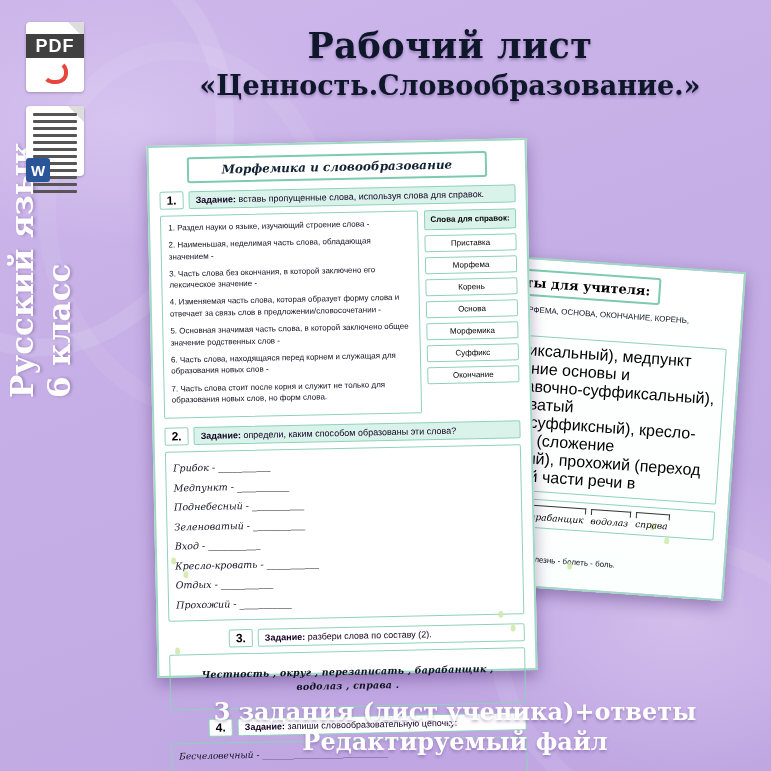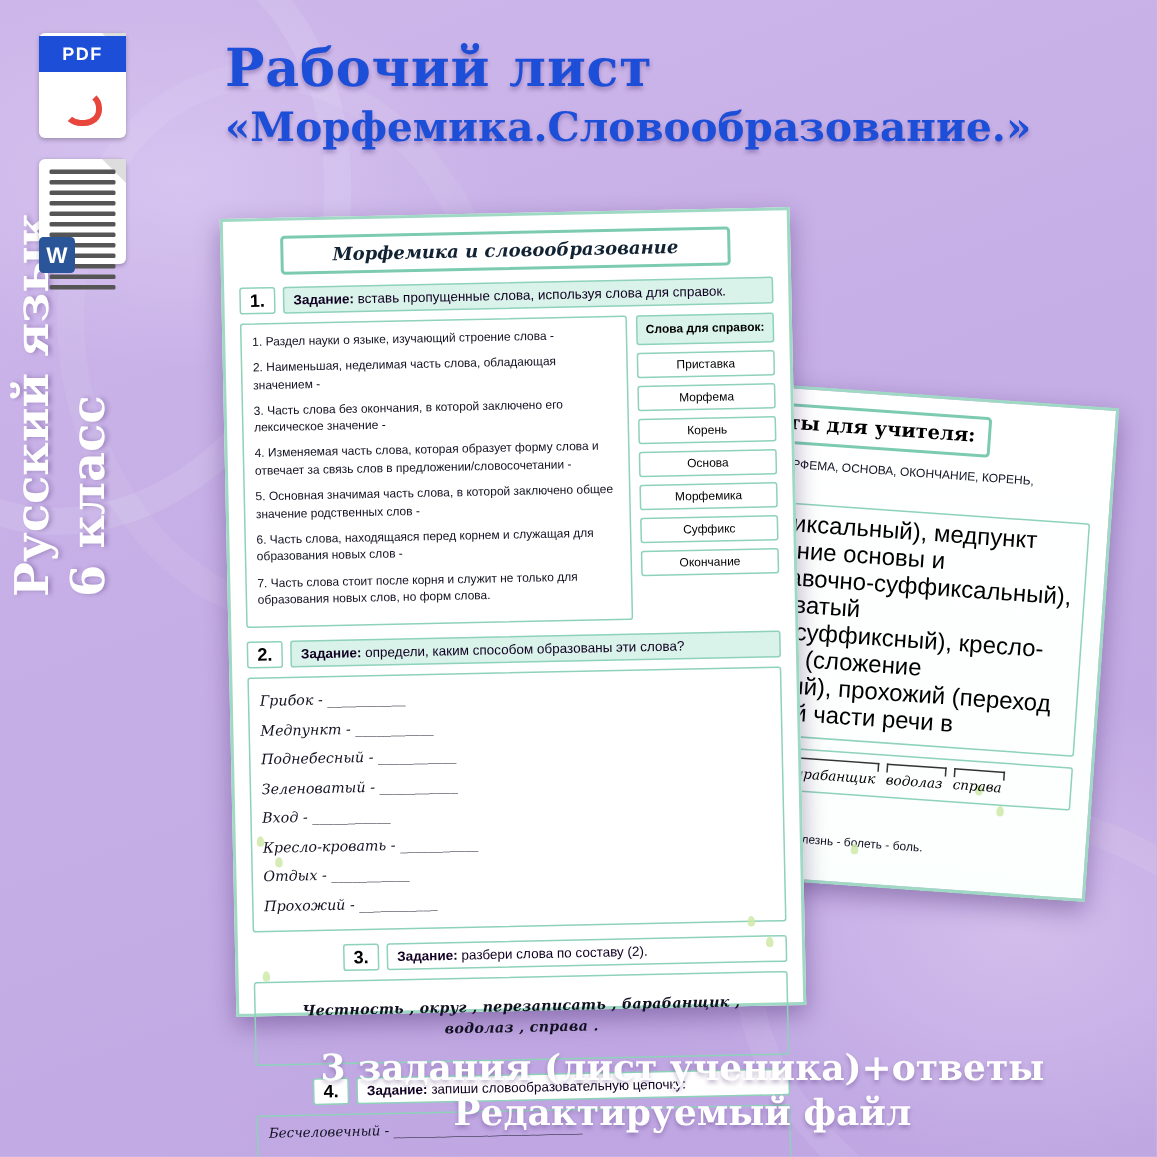--- a/index.html
+++ b/index.html
@@ -22,22 +22,22 @@
   .swirl {
     position:absolute; border-radius:50%;
     border:18px solid rgba(255,255,255,0.10);
   }
   .s1 { width:340px; height:420px; left:-110px; top:-60px; transform:rotate(18deg); }
   .s2 { width:300px; height:380px; left:40px; top:40px; transform:rotate(-12deg); border-color:rgba(255,255,255,0.07);}
   .s3 { width:420px; height:300px; right:-130px; bottom:-70px; transform:rotate(25deg); border-color:rgba(255,255,255,0.08);}
 
   
   .title-wrap {
-    position:absolute; left:150px; top:26px; width:600px; text-align:left;
-    color:#1d4ed8; z-index:6;
+    position:absolute; left:150px; top:26px; width:600px; text-align:center;
+    color:#0f172a; z-index:6;
   }
   .title-1 {
     font-family:"DejaVu Serif", serif;
     font-size:35px; font-weight:bold; letter-spacing:0.5px;
     text-shadow:0 2px 3px rgba(60,30,100,0.35);
     line-height:1.15;
   }
   .title-2 {
     font-family:"DejaVu Serif", serif;
     font-size:27px; font-weight:bold;
@@ -50,22 +50,22 @@
   .ficon { width:58px; height:70px; position:relative; margin-bottom:14px; }
   .ficon .sheet {
     position:absolute; inset:0; background:#ffffff; border-radius:4px;
     box-shadow:0 1px 3px rgba(0,0,0,0.25);
   }
   .ficon .corner {
     position:absolute; right:0; top:0; width:16px; height:16px;
     background:#ddd; clip-path:polygon(0 0,100% 100%,100% 0);
   }
   .pdf .band {
-    position:absolute; left:0; top:2px; width:100%; height:24px;
-    background:#1d4ed8; color:#fff; font-size:12px; font-weight:bold;
+    position:absolute; left:0; top:12px; width:100%; height:24px;
+    background:#404040; color:#fff; font-size:18px; font-weight:bold;
     display:flex; align-items:center; justify-content:center; letter-spacing:1px;
   }
   .pdf .swoosh {
     position:absolute; left:50%; top:38px; transform:translateX(-50%);
     width:26px; height:24px; border-radius:50% 50% 45% 45%;
     border:4px solid #e8453c; border-top-color:transparent; border-left-color:transparent;
   }
   .doc .lines { position:absolute; left:7px; top:7px; right:7px; bottom:7px; }
   .doc .lines i {
     display:block; height:3px; background:#555; margin-bottom:4px; border-radius:1px;
@@ -213,21 +213,21 @@
         <i></i>
         <i></i>
         <i></i>
     </div>
     <div class="wbadge">W</div>
   </div>
 </div>
 
 <div class="title-wrap">
   <div class="title-1">Рабочий лист</div>
-  <div class="title-2">«Морфемика.Словообразование.»</div>
+  <div class="title-2">«Ценность.Словообразование.»</div>
 </div>
 
 <div class="vert">
   <div>Русский язык</div>
   <div>6 класс</div>
 </div>
 
 <div class="sheet-paper answers mint-border">
   <div class="spots">
     <i style="left:18px; top:210px;"></i>

